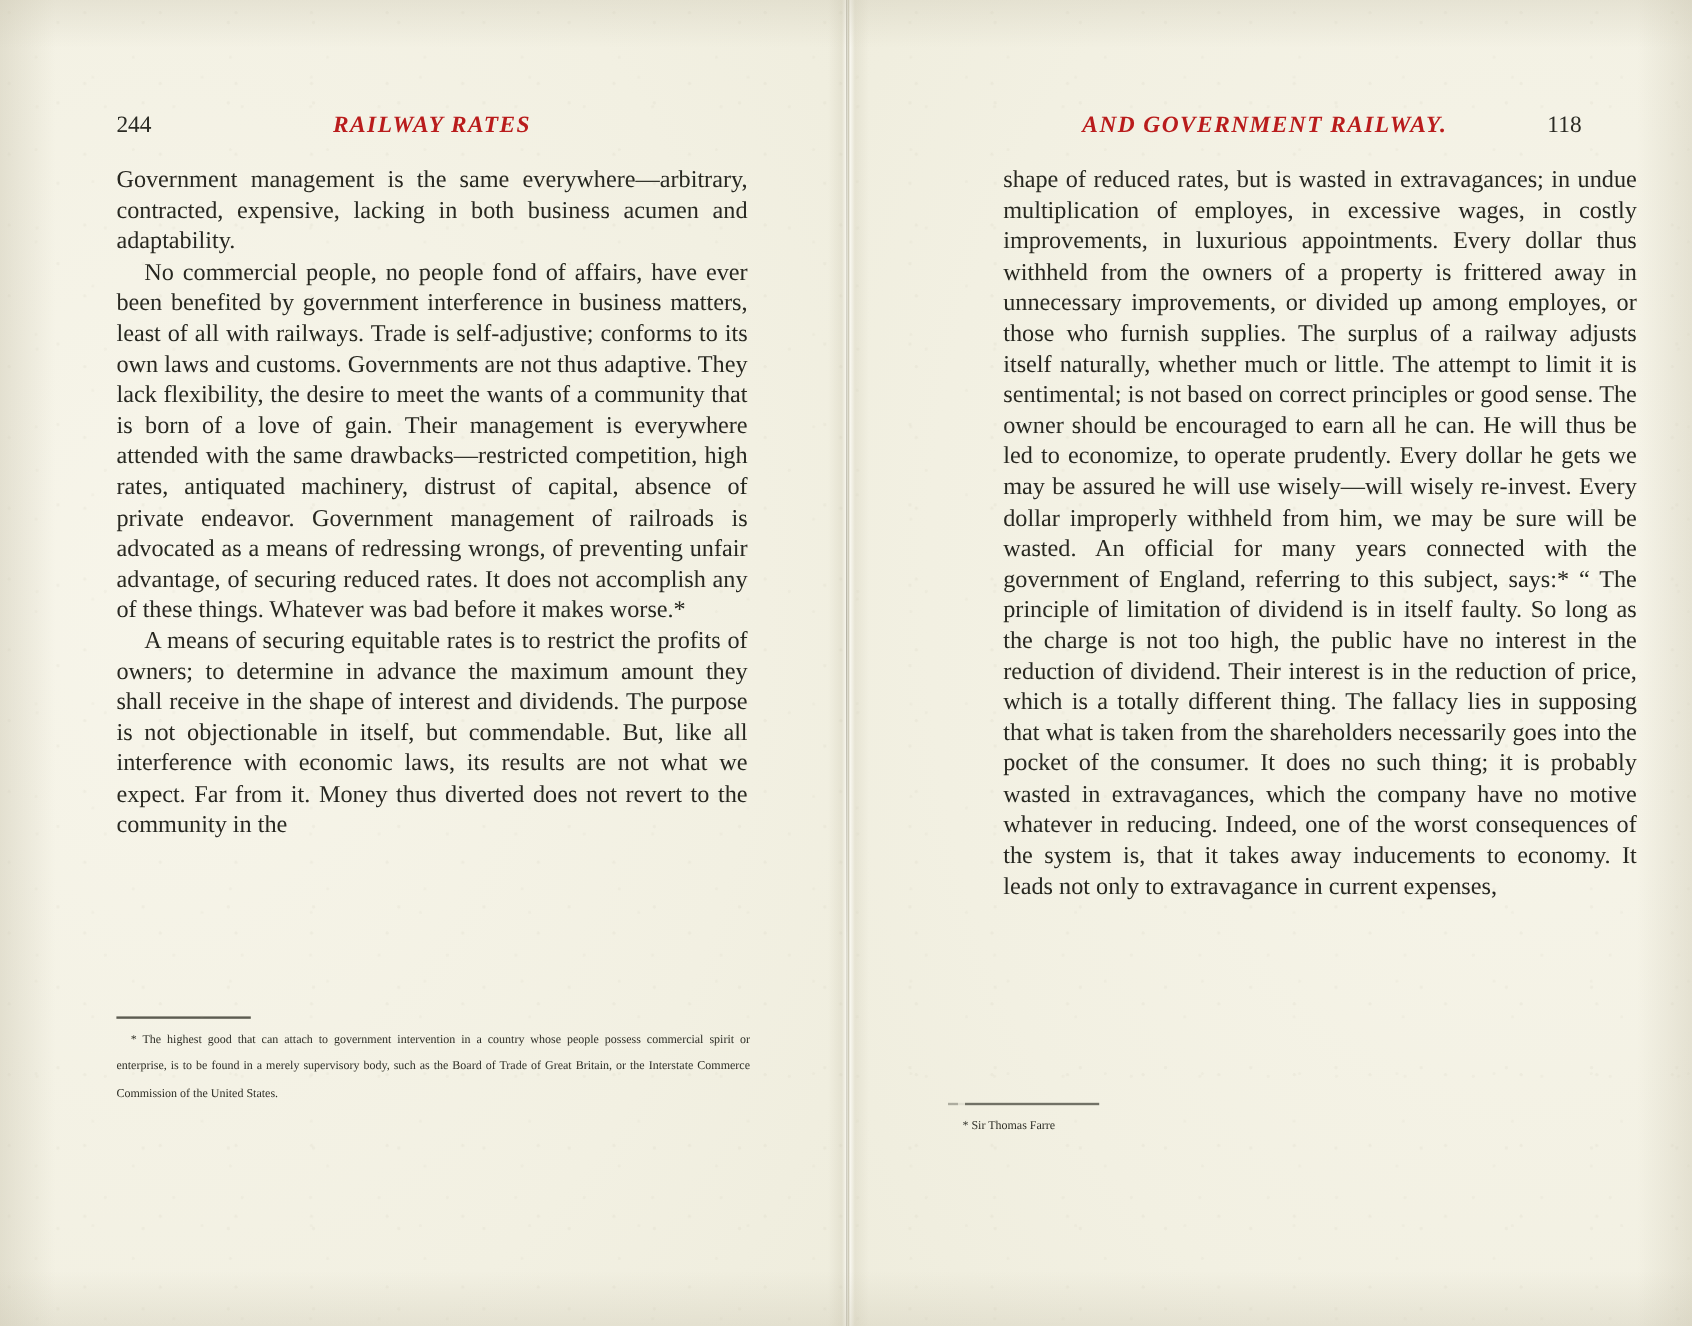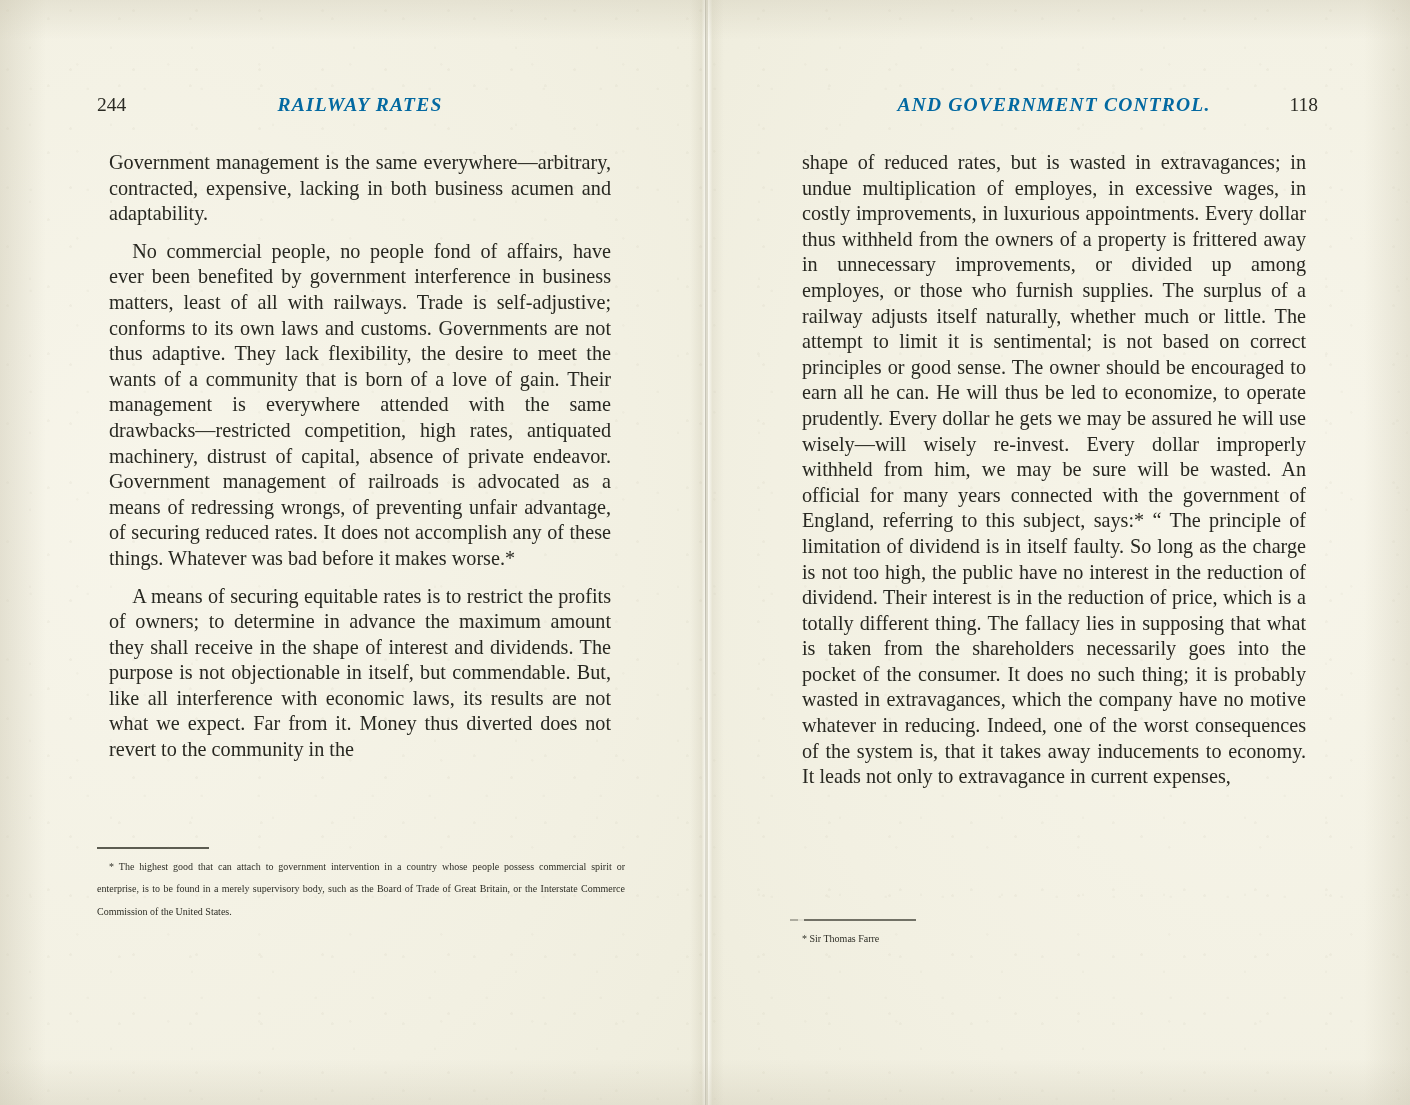--- a/index.html
+++ b/index.html
@@ -69,32 +69,32 @@
     opacity: 0.40;
     background-image:
       radial-gradient(circle at 12% 18%, rgba(170,164,140,0.22) 0 1.1px, transparent 1.6px),
       radial-gradient(circle at 37% 62%, rgba(175,169,145,0.18) 0 1.0px, transparent 1.5px),
       radial-gradient(circle at 68% 28%, rgba(168,162,138,0.20) 0 1.2px, transparent 1.7px),
       radial-gradient(circle at 85% 74%, rgba(172,166,142,0.16) 0 1.0px, transparent 1.5px),
       radial-gradient(circle at 54% 88%, rgba(170,164,140,0.17) 0 1.1px, transparent 1.6px);
     background-size: 63px 59px, 81px 77px, 71px 67px, 91px 87px, 57px 101px;
   }
   .col-left  { left: 97px;  width: 526px; }
-  .col-right { left: 790px; width: 528px; }
+  .col-right { left: 836px; width: 528px; }
 
   .running-head {
     position: absolute;
     top: 92px;
     height: 26px;
     line-height: 26px;
     font-size: 19.5px;
     font-style: italic;
     font-weight: 700;
     letter-spacing: 1.2px;
-    color: #0369a1;
+    color: #b91c1c;
     white-space: nowrap;
   }
   .rh-left  { left: 97px;  width: 526px; text-align: center; }
   .rh-right { left: 790px; width: 528px; text-align: center; }
 
   .folio {
     position: absolute;
     top: 92px;
     height: 26px;
     line-height: 26px;
@@ -109,21 +109,21 @@
     position: absolute;
     top: 138px;
     font-size: 20.2px;
     line-height: 25.6px;
     text-align: justify;
     text-justify: inter-word;
     color: #282821;
     hyphens: none;
   }
   .body p {
-    margin: 12px;
+    margin: 0;
     text-indent: 1.15em;
   }
   .body p.first { text-indent: 0; }
   .body p.cont  { text-indent: 0; }
 
   .fn-rule {
     position: absolute;
     height: 2px;
     background: #3a3a30;
     opacity: 0.82;
@@ -175,21 +175,21 @@
     <p class="first">Government management is the same everywhere—arbitrary, contracted, expensive, lacking in both business acumen and adaptability.</p>
     <p>No commercial people, no people fond of affairs, have ever been benefited by government interference in business matters, least of all with railways.  Trade is self-adjustive; conforms to its own laws and customs.  Governments are not thus adaptive.  They lack flexibility, the desire to meet the wants of a community that is born of a love of gain.  Their management is everywhere attended with the same drawbacks—restricted competition, high rates, antiquated machinery, distrust of capital, absence of private endeavor.  Government management of railroads is advocated as a means of redressing wrongs, of preventing unfair advantage, of securing reduced rates.  It does not accomplish any of these things.  Whatever was bad before it makes worse.*</p>
     <p>A means of securing equitable rates is to restrict the profits of owners; to determine in advance the maximum amount they shall receive in the shape of interest and dividends.  The purpose is not objectionable in itself, but commendable.  But, like all interference with economic laws, its results are not what we expect.  Far from it.  Money thus diverted does not revert to the community in the</p>
   </div>
 
   <div class="fn-rule fn-rule-left"></div>
   <div class="footnote fn-left">
     <p>* The highest good that can attach to government intervention in a country whose people possess commercial spirit or enterprise, is to be found in a merely supervisory body, such as the Board of Trade of Great Britain, or the Interstate Commerce Commission of the United States.</p>
   </div>
 
-  <div class="running-head rh-right">AND GOVERNMENT CONTROL.</div>
+  <div class="running-head rh-right">AND GOVERNMENT RAILWAY.</div>
   <div class="folio folio-right">118</div>
 
   <div class="body col-right">
     <p class="cont">shape of reduced rates, but is wasted in extravagances; in undue multiplication of employes, in excessive wages, in costly improvements, in luxurious appointments.  Every dollar thus withheld from the owners of a property is frittered away in unnecessary improvements, or divided up among employes, or those who furnish supplies.  The surplus of a railway adjusts itself naturally, whether much or little.  The attempt to limit it is sentimental; is not based on correct principles or good sense.  The owner should be encouraged to earn all he can.  He will thus be led to economize, to operate prudently.  Every dollar he gets we may be assured he will use wisely—will wisely re-invest.  Every dollar improperly withheld from him, we may be sure will be wasted.  An official for many years connected with the government of England, referring to this subject, says:*  “ The principle of limitation of dividend is in itself faulty.  So long as the charge is not too high, the public have no interest in the reduction of dividend.  Their interest is in the reduction of price, which is a totally different thing.  The fallacy lies in supposing that what is taken from the shareholders necessarily goes into the pocket of the consumer.  It does no such thing; it is probably wasted in extravagances, which the company have no motive whatever in reducing.  Indeed, one of the worst consequences of the system is, that it takes away inducements to economy.  It leads not only to extravagance in current expenses,</p>
   </div>
 
   <div class="fn-rule fn-rule-right"></div>
   <div class="footnote fn-right">
     <p>* Sir Thomas Farre</p>
   </div>

